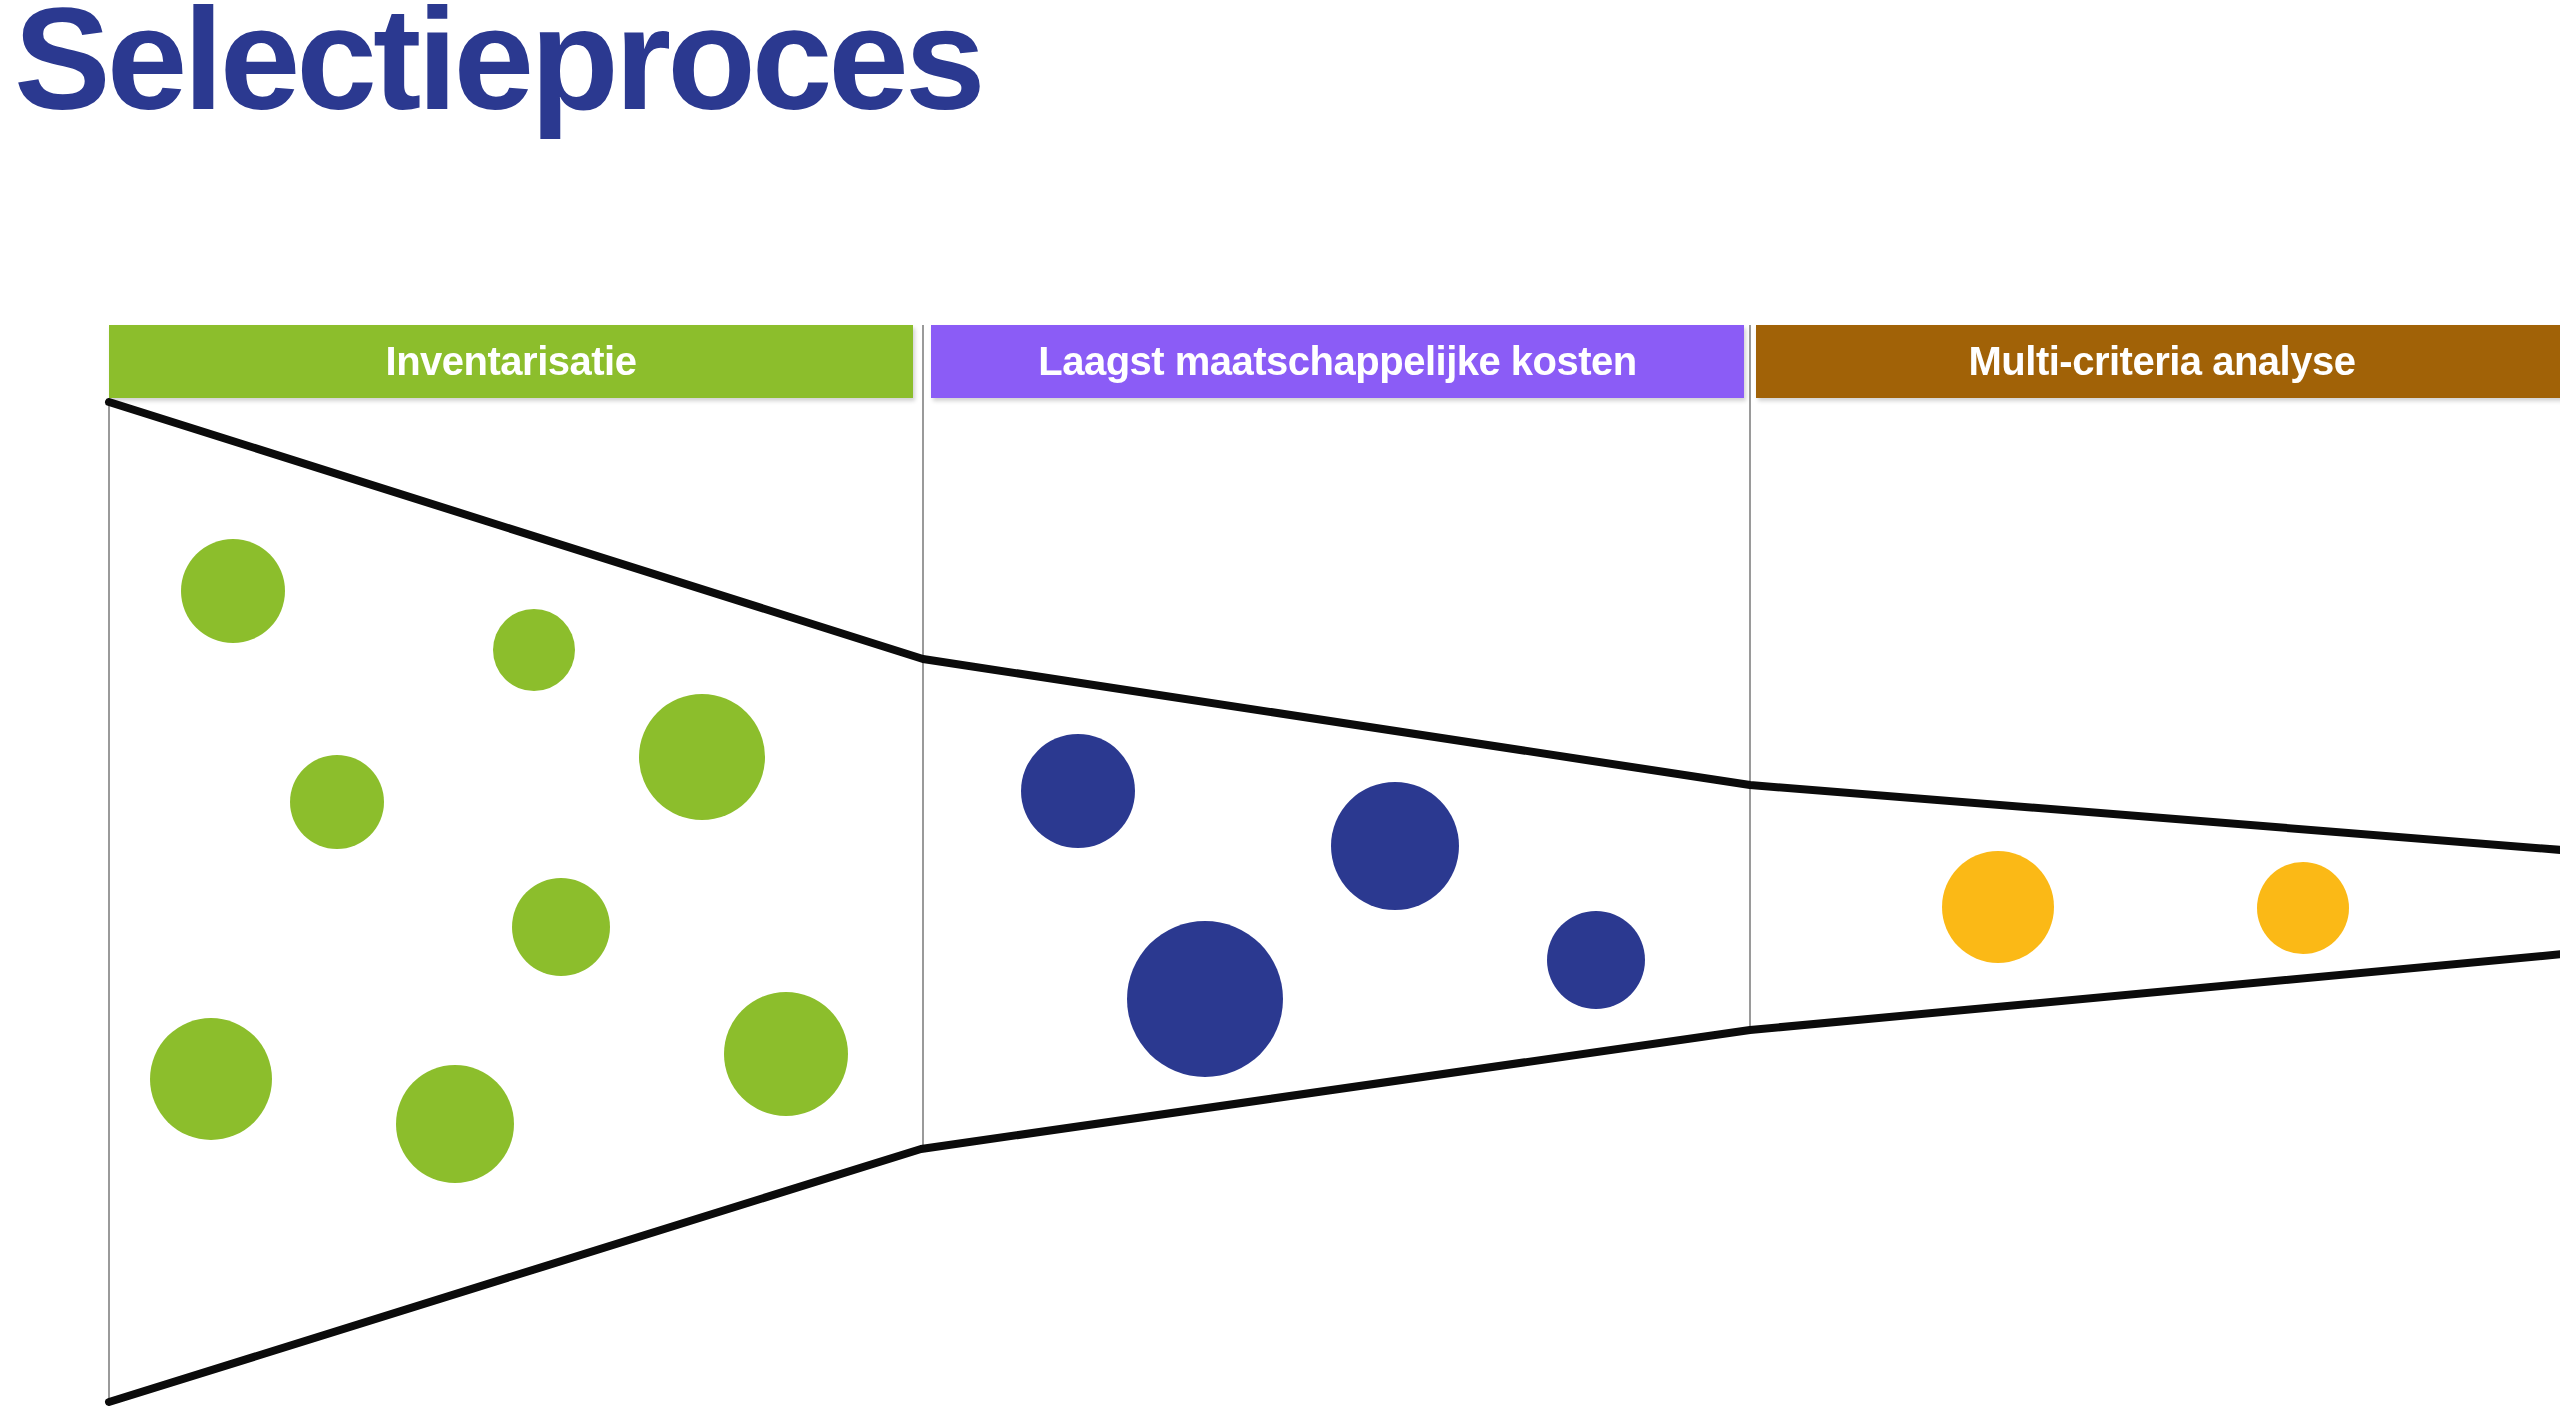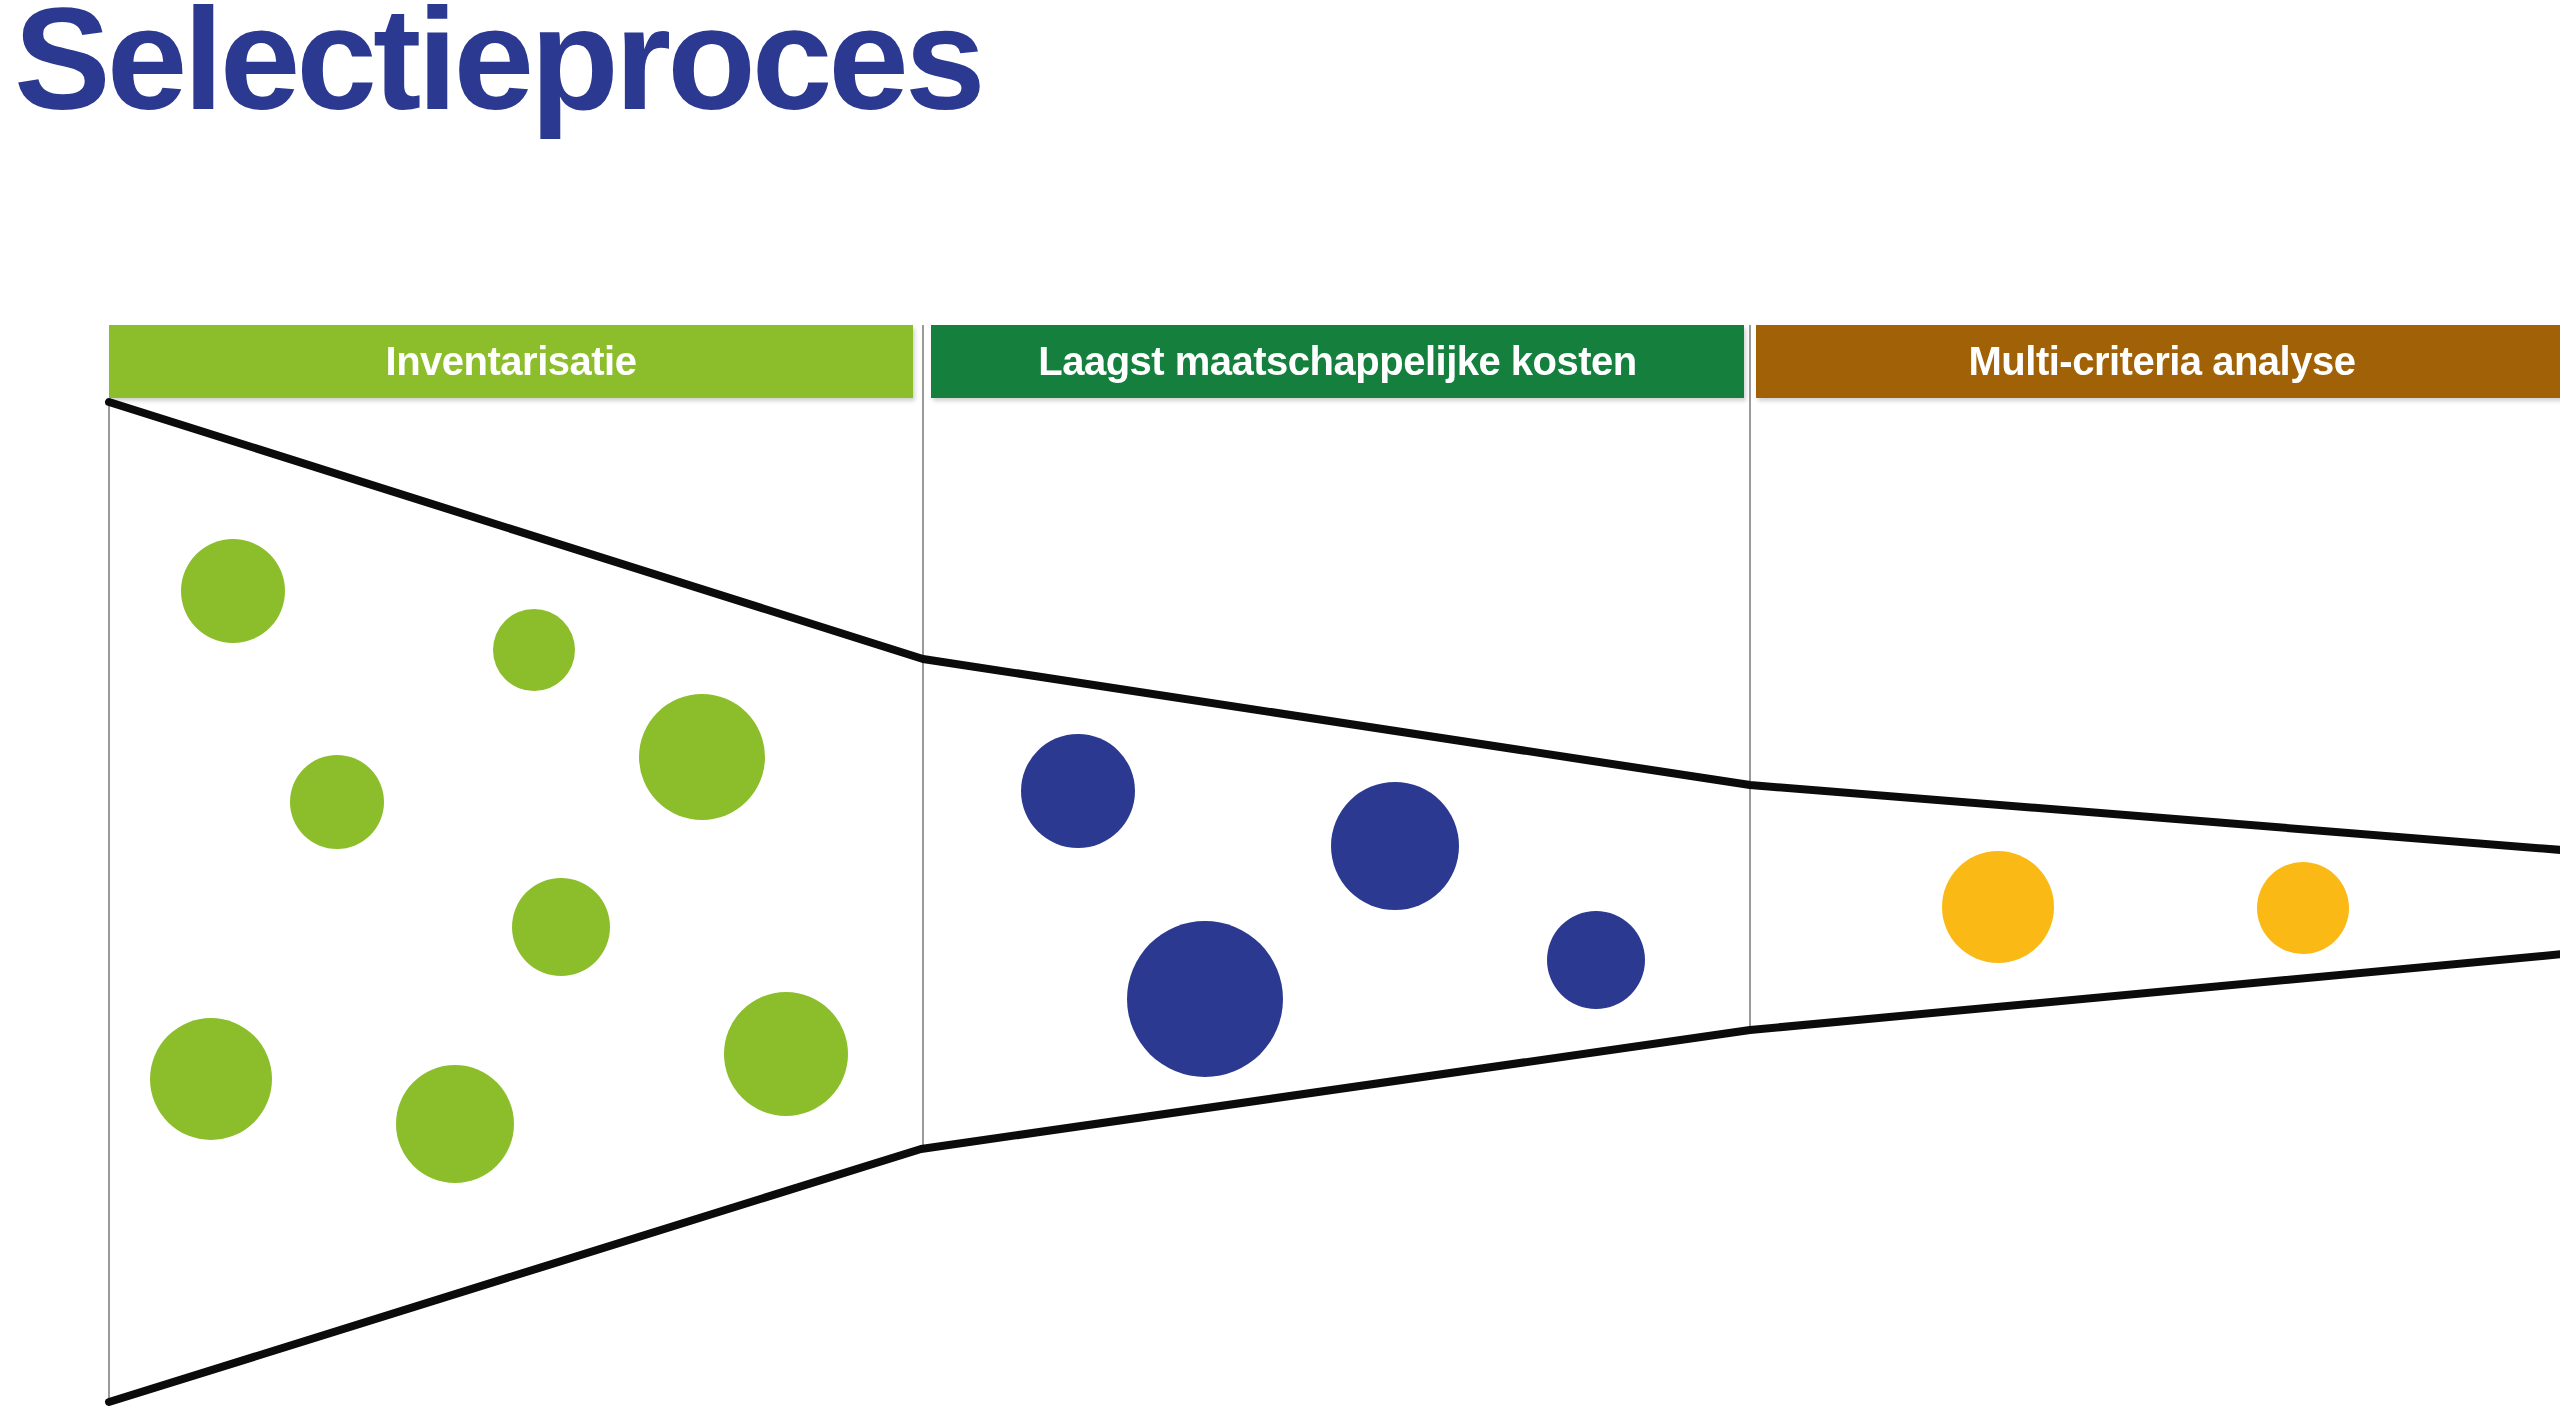--- a/index.html
+++ b/index.html
@@ -25,21 +25,21 @@
 </style>
 </head>
 <body>
 
 <h1 class="page-title">Selectieproces</h1>
 
 <div class="diagram">
   <div class="stage-header" style="left: 93px; top: 325px; width: 804px; height: 73px; background: rgb(140, 190, 44);">
     <span class="stage-header-label">Inventarisatie</span>
   </div>
-  <div class="stage-header" style="left: 915px; top: 325px; width: 813px; height: 73px; background: #15803d; text-align: center;">
+  <div class="stage-header" style="left: 915px; top: 325px; width: 813px; height: 73px; background: #8b5cf6; text-align: center;">
     <span class="stage-header-label">Laagst maatschappelijke kosten</span>
   </div>
   <div class="stage-header" style="left: 1740px; top: 325px; width: 812px; height: 73px; background: #a16207;">
     <span class="stage-header-label">Multi-criteria analyse</span>
   </div>
   <svg id="funnel-svg" viewBox="0 0 2560 1418">
       <line x1="93" y1="398" x2="93" y2="1400" stroke="#9A9A9A" stroke-width="2"></line>
       <line x1="907" y1="325" x2="907" y2="1149" stroke="#9A9A9A" stroke-width="2"></line>
       <line x1="1734" y1="325" x2="1734" y2="1030" stroke="#9A9A9A" stroke-width="2"></line>
       <line x1="2556" y1="325" x2="2556" y2="953" stroke="#9A9A9A" stroke-width="2"></line>

